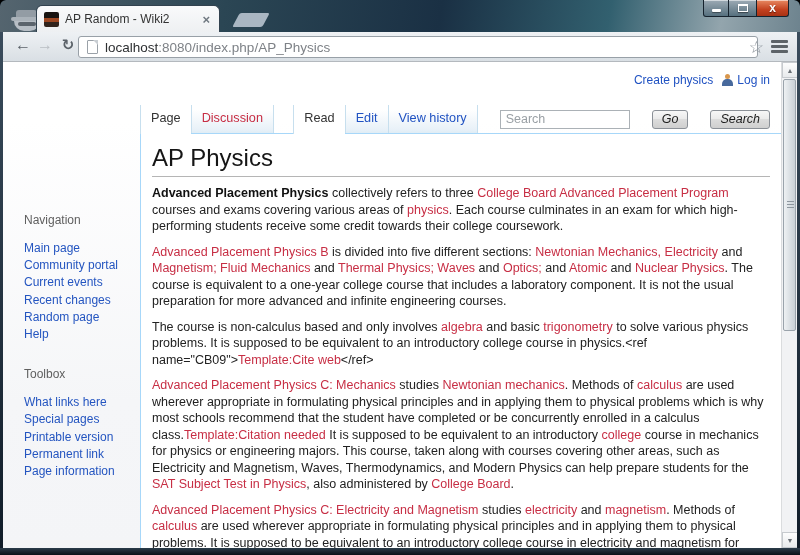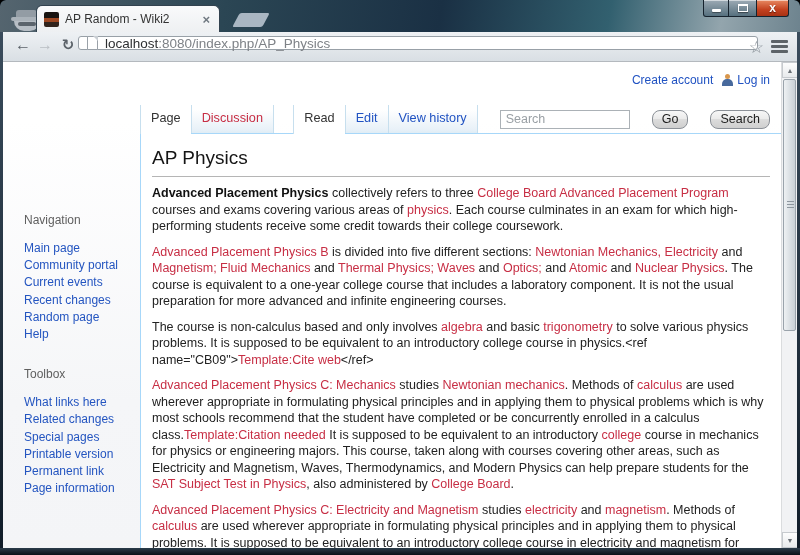--- a/index.html
+++ b/index.html
@@ -36,21 +36,21 @@
   .glyph-max { width:10px; height:8px; border:1px solid #fff; border-top:2px solid #fff; background:transparent; box-shadow:0 1px 1px rgba(0,0,0,.4); }
   .glyph-x { color:#fff; font-size:12px; font-weight:bold; line-height:12px; text-shadow:0 1px 1px rgba(0,0,0,.5); }
 
   
   .frame-side { position:absolute; top:32px; bottom:0; width:3px; background:linear-gradient(#3a4c5c,#101c28); }
   .frame-left { left:0; } .frame-right { right:0; }
   .toolbar { position:absolute; left:3px; right:3px; top:32px; height:30px;
     background:linear-gradient(#eef1f4,#d9dfe4); border-bottom:1px solid #b4b9be; }
   .nav-ico { position:absolute; top:4px; font-size:16px; font-weight:bold; color:#5a6168; width:20px; text-align:center; }
   .nav-back { left:10px; } .nav-fwd { left:32px; color:#b9bec3; } .nav-reload { left:55px; font-size:15px; }
-  .urlbar { position:absolute; left:75px; top:4px; height:14px; width:680px; background:#fff;
+  .urlbar { position:absolute; left:75px; top:4px; height:22px; width:680px; background:#fff;
     border:1px solid #98a0a7; border-radius:3px; display:flex; align-items:center; padding:0 8px; }
   .doc-icon { width:11px; height:14px; border:1px solid #9aa1a8; border-radius:1px; background:#fff; margin-right:7px; position:relative; flex:none; }
   .doc-icon::after { content:""; position:absolute; right:-1px; top:-1px; border-style:solid; border-width:0 5px 5px 0; border-color:transparent #c9ced3 transparent transparent; }
   .url-host { font-size:13.5px; color:#2d2f31; }
   .url-rest { font-size:13.5px; color:#7e8setPoint387; color:#7e8287; }
   .star { position:absolute; right:33px; top:5px; font-size:17px; color:#8d949b; }
   .menu-btn { position:absolute; right:9px; top:8px; width:17px; }
   .menu-btn i { display:block; height:2.5px; background:#5d6368; margin-bottom:2.5px; border-radius:1px; }
 
   
@@ -70,26 +70,26 @@
     background:linear-gradient(#ffffff 15%, #e8f1f8 85%, #ddebf4); border-left:1px solid #c7dfee; white-space:nowrap; }
   .tabs .tab-item:last-child { border-right:1px solid #c7dfee; }
   .tab-item.active { background:#fff; color:#333; position:relative; z-index:3; }
   .tab-item.new { color:#c72e44; }
   .tab-item.link { color:#2052c2; }
   #ns-tabs { position:absolute; left:0; top:0; }
   .right-group { position:absolute; right:0; top:0; display:flex; align-items:center; gap:22px; }
   .search-input { width:130px; height:19px; border:1px solid #abb1b6; font-size:12.5px; padding:1px 5px;
     font-family:"Liberation Sans","DejaVu Sans",sans-serif; color:#333; }
   .search-input::placeholder { color:#9aa0a5; }
-  .wbtn { height:19px; padding:0 9px; font-size:12.5px; color:#1d1d1d; border:1px solid #8b9097; border-radius:8px;
-    background:linear-gradient(#f7f7f7,#ebebeb 45%,#dcdcdc 50%,#cfcfcf); font-family:"Liberation Sans","DejaVu Sans",sans-serif; }
+  .wbtn { height:19px; padding:0 9px; font-size:12.5px; color:#1d1d1d; border:1px solid #8b9097; border-radius:3px;
+    background:linear-gradient(#f7f7f7,#ebebeb 45%,#dcdcdc 50%,#cfcfcf); font-family:"Liberation Sans","DejaVu Sans",sans-serif;font-style:italic; }
 
   .content { position:absolute; left:137px; top:71px; right:0; bottom:0; background:#fff;
     border-left:1px solid #a7d7f9; border-top:1px solid #a7d7f9; padding:9px 11px 0 11px; overflow:hidden; }
-  .content h1 { font-size:19px; font-weight:normal; color:#151515; line-height:30px; padding-bottom:3px;
+  .content h1 { font-size:24px; font-weight:normal; color:#151515; line-height:30px; padding-bottom:3px;
     border-bottom:1px solid #b5b5b5; margin-bottom:8px; }
   .content p { font-size:12.5px; line-height:16.5px; color:#222; margin:0 0 9px 0; }
   .content b { color:#111; }
   a.redlink { color:#c72e44; text-decoration:none; }
 
   .sidebar { position:absolute; left:0; top:71px; width:137px; bottom:0; padding:80px 0 0 21px; }
   .sb-header { font-size:12px; color:#5f5f5f; margin-bottom:12px; }
   .sb-links { list-style:none; margin-bottom:25px; }
   .sb-links li { line-height:16.2px; }
   .sb-links a { font-size:12px; color:#2455c0; text-decoration:none; }
@@ -153,21 +153,21 @@
         <i></i>
       </div>
   </div>
   <div class="frame-side frame-left"></div>
   <div class="frame-side frame-right"></div>
 
   <div class="viewport">
     <div class="mw-bg">
 
       <div class="personal">
-        <a href="#">Create account</a>
+        <a href="#">Create physics</a>
         <span class="person-icon"></span>
         <a href="#" style="margin-left:-5px">Log in</a>
       </div>
 
       <div class="top-row">
         <div class="tabs" id="ns-tabs">
             <div class="tab-item active">Page</div>
             <div class="tab-item new">Discussion</div>
           </div>
         <div class="right-group">
@@ -188,21 +188,20 @@
             <li><a href="#">Main page</a></li>
             <li><a href="#">Community portal</a></li>
             <li><a href="#">Current events</a></li>
             <li><a href="#">Recent changes</a></li>
             <li><a href="#">Random page</a></li>
             <li><a href="#">Help</a></li>
           </ul>
           <div class="sb-header">Toolbox</div>
           <ul class="sb-links">
             <li><a href="#">What links here</a></li>
-            <li><a href="#">Related changes</a></li>
             <li><a href="#">Special pages</a></li>
             <li><a href="#">Printable version</a></li>
             <li><a href="#">Permanent link</a></li>
             <li><a href="#">Page information</a></li>
           </ul>
         </div>
 
       <div class="content">
         <h1>AP Physics</h1>
         <div id="article">

